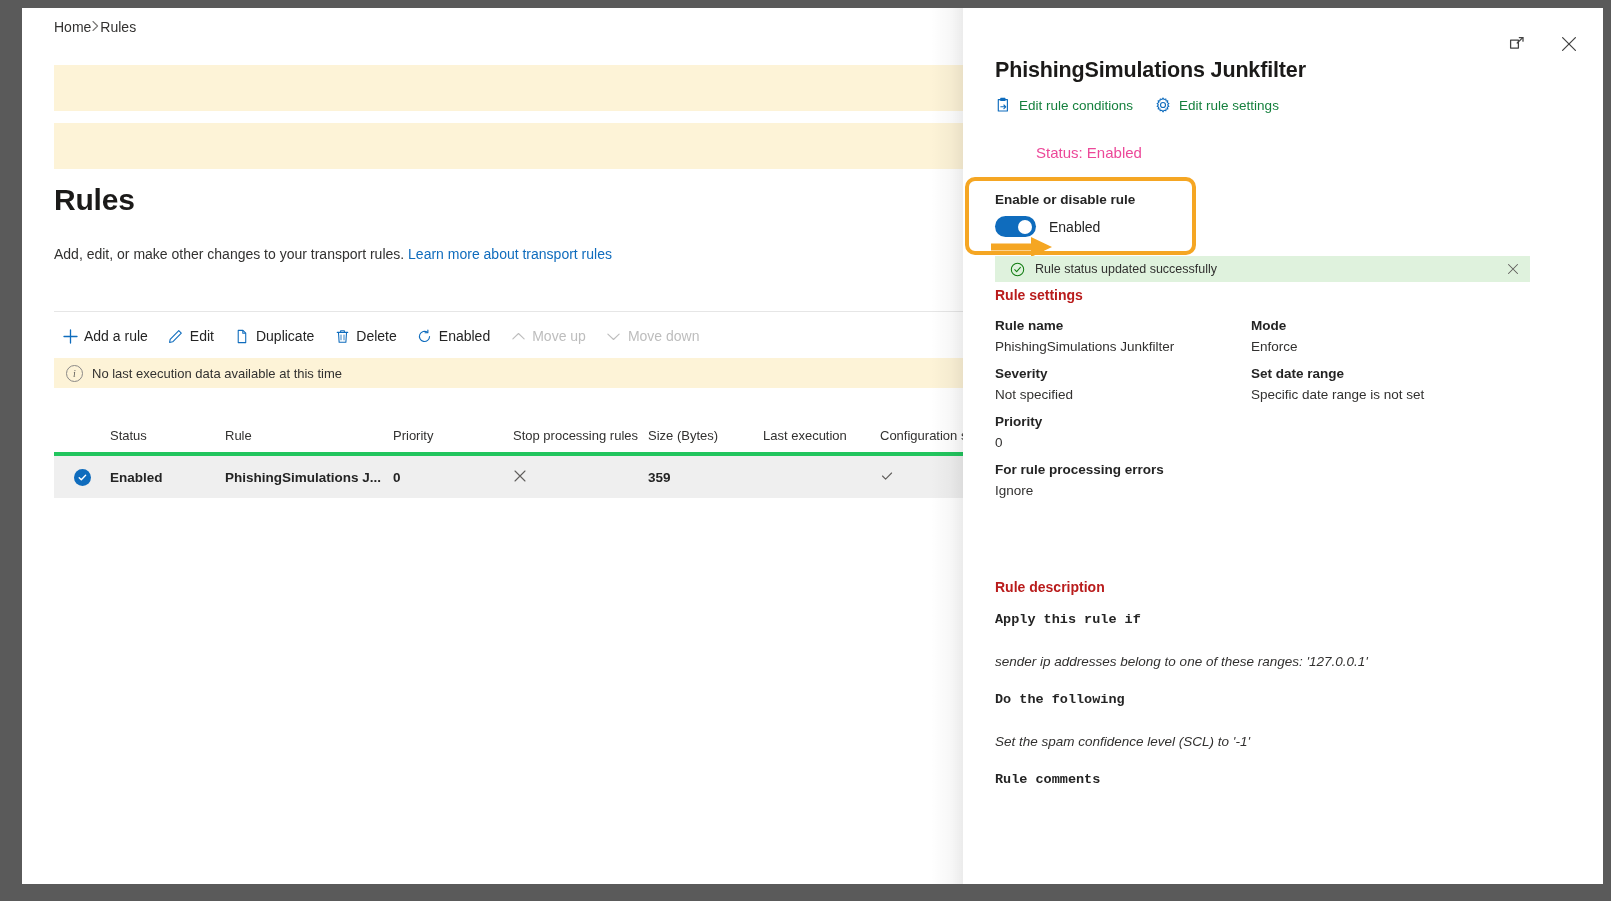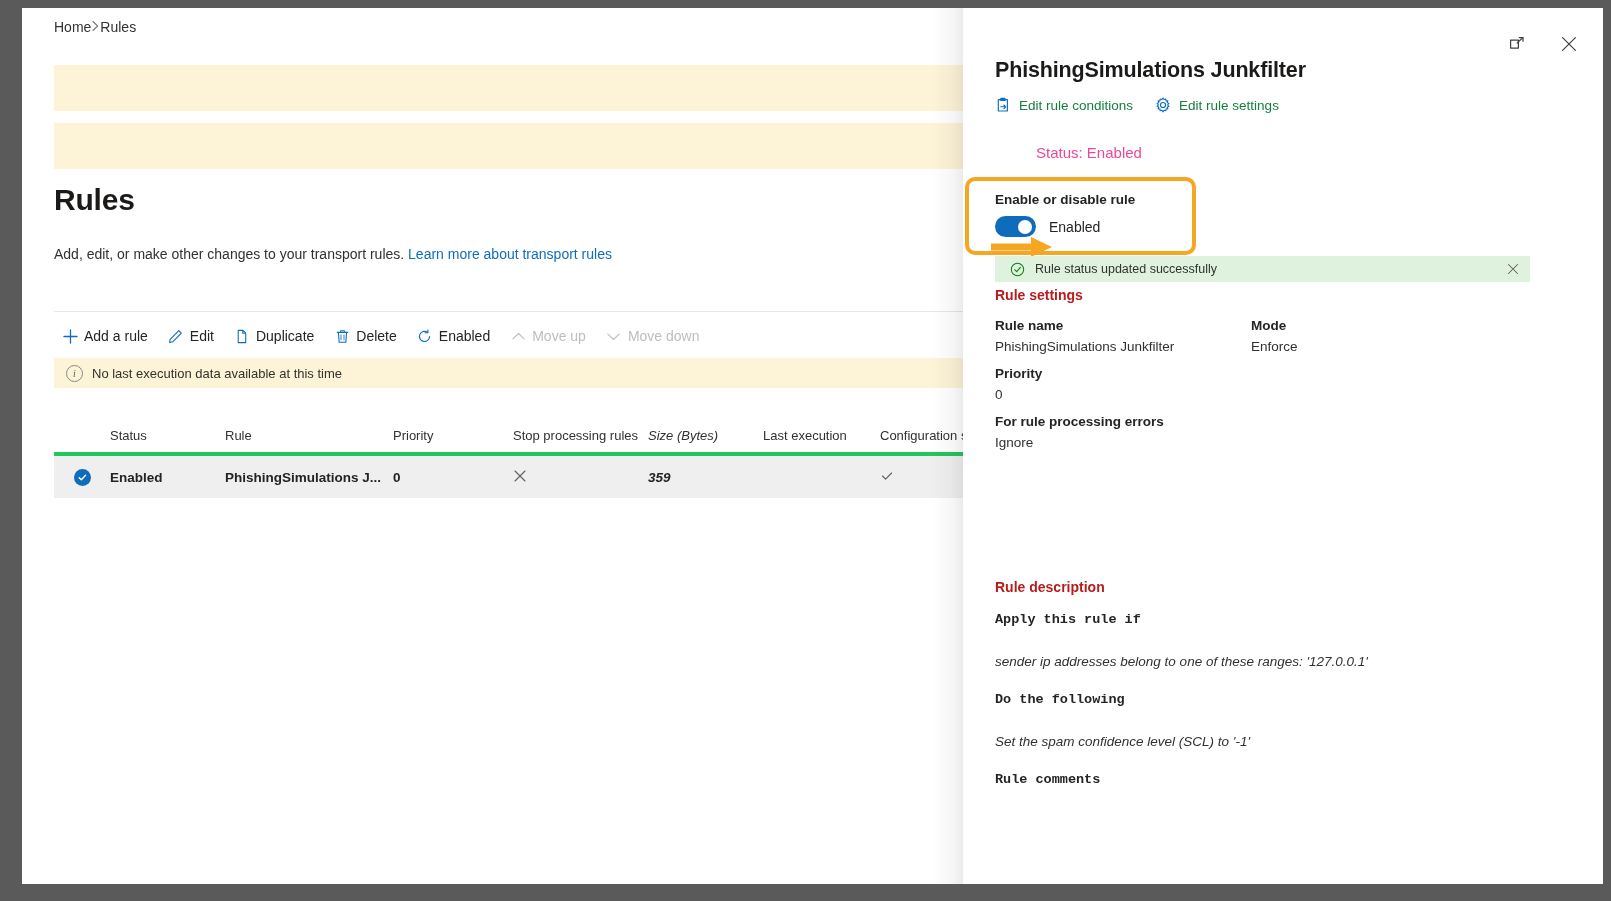--- a/index.html
+++ b/index.html
@@ -186,21 +186,21 @@
     color: #242424;
     font-weight: 600;
     font-size: 13.5px;
     cursor: pointer;
   }
   .c-check  { width: 56px; flex: 0 0 56px; display:flex; align-items:center; justify-content:center; }
   .c-status { width: 115px; flex: 0 0 115px; }
   .c-rule   { width: 168px; flex: 0 0 168px; }
   .c-prio   { width: 120px; flex: 0 0 120px; }
   .c-stop   { width: 135px; flex: 0 0 135px; }
-  .c-size   { width: 115px; flex: 0 0 115px; font-style: italic; }
+  .c-size   { width: 115px; flex: 0 0 115px; }
   .c-last   { width: 117px; flex: 0 0 117px; }
   .c-conf   { width: 170px; flex: 0 0 170px; }
   .tbl-head div { font-weight: 400; }
 
   .check-circle {
     width: 17px; height: 17px;
     border-radius: 50%;
     background: #0f6cbd;
     color: #fff;
     display: flex;
@@ -669,20 +669,30 @@
             <div class="kv-k">Rule name</div>
             <div class="kv-v">PhishingSimulations Junkfilter</div>
           </div>
           <div class="kv-cell">
             <div class="kv-k">Mode</div>
             <div class="kv-v">Enforce</div>
           </div>
         </div>
         <div class="kv-row">
           <div class="kv-cell">
+            <div class="kv-k">Severity</div>
+            <div class="kv-v">Not specified</div>
+          </div>
+          <div class="kv-cell">
+            <div class="kv-k">Set date range</div>
+            <div class="kv-v">Specific date range is not set</div>
+          </div>
+        </div>
+        <div class="kv-row">
+          <div class="kv-cell">
             <div class="kv-k">Priority</div>
             <div class="kv-v">0</div>
           </div>
         </div>
         <div class="kv-row">
           <div class="kv-cell">
             <div class="kv-k">For rule processing errors</div>
             <div class="kv-v">Ignore</div>
           </div>
         </div>

